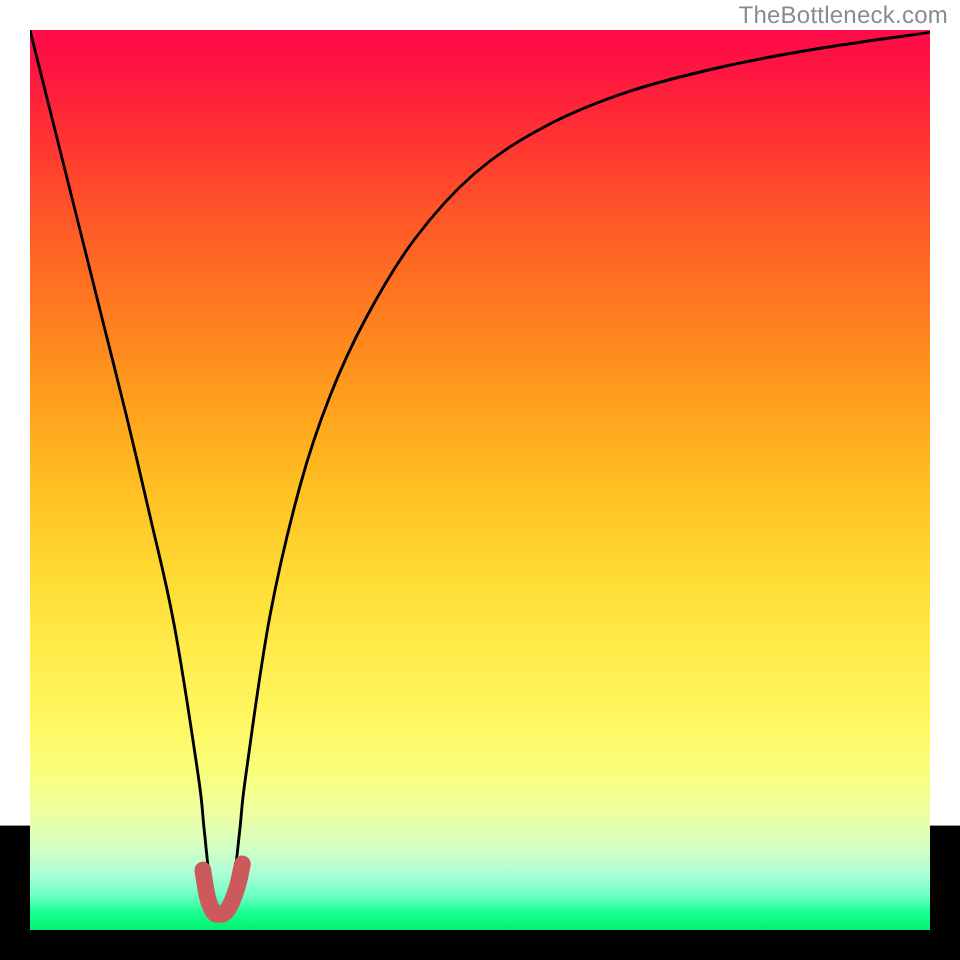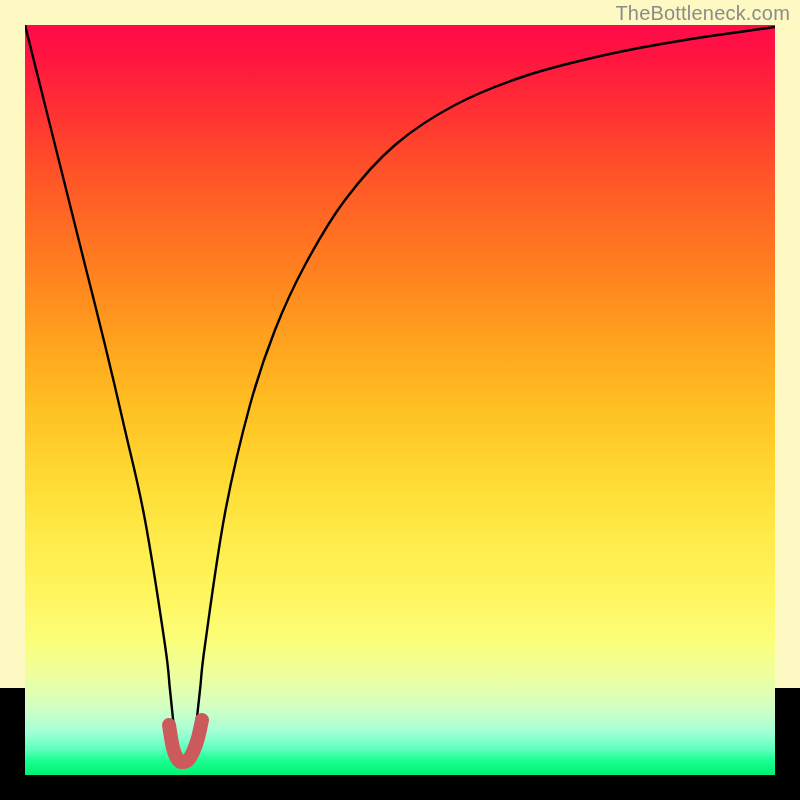--- a/index.html
+++ b/index.html
@@ -7,21 +7,21 @@
     padding: 0;
     width: 800px;
     height: 800px;
     background: #000;
     overflow: hidden;
   }
   .frame {
     position: absolute;
     left: 0; top: 0;
     width: 800px; height: 688px;
-    background: #fef9c3;
+    background: #ffffff;
   }
   .plot {
     position: absolute;
     left: 25px;
     top: 25px;
     width: 750px;
     height: 750px;
     overflow: hidden;
   }
   .gradient {

